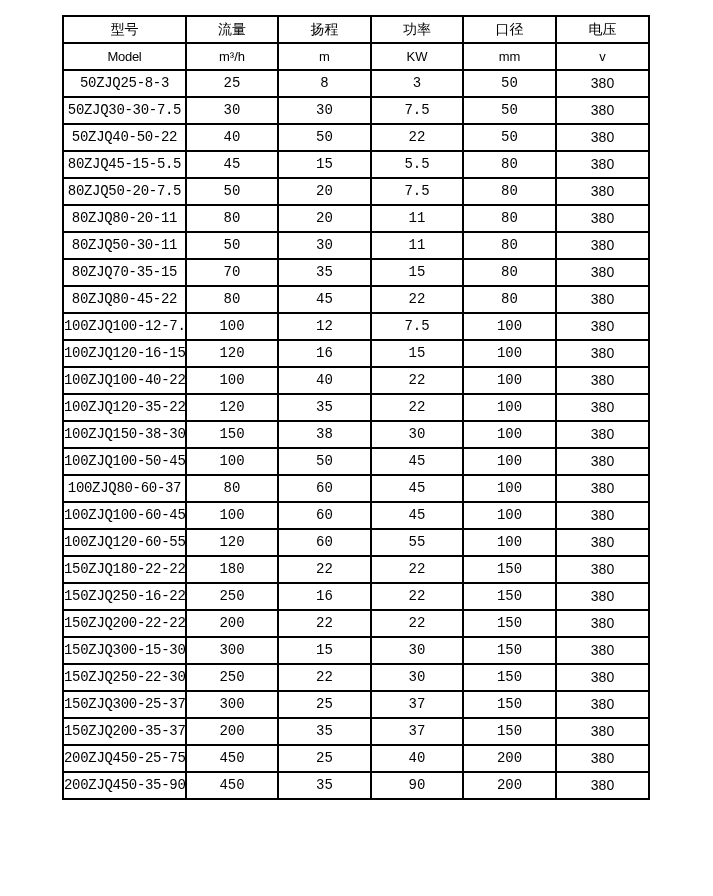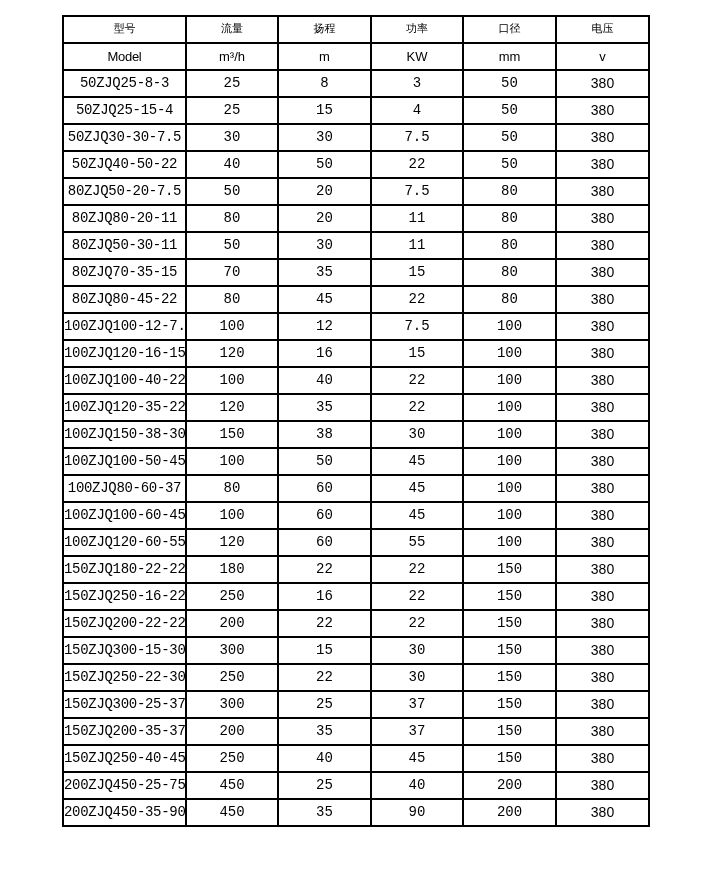--- a/index.html
+++ b/index.html
@@ -37,22 +37,22 @@
   
   col.c-model    { width: 123px; }
   col.c-flow     { width: 92px;  }
   col.c-head     { width: 93px;  }
   col.c-power    { width: 92px;  }
   col.c-diameter { width: 93px;  }
   col.c-voltage  { width: 93px;  }
 
   
   tr.header-cn td {
-    font-family: Liberation Mono, monospace;
-    font-size: 11px;
+    font-family: Liberation Sans, sans-serif;
+    font-size: 14px;
   }
   
   tr.header-units td {
     font-family: Liberation Sans, sans-serif;
     font-size: 13px;
   }
   tr.header-units td.cell-voltage {
     font-family: "Liberation Sans", sans-serif;
     font-size: 13px;
   }
@@ -99,44 +99,44 @@
         </tr>
         <tr>
           <td class="cell-model">50ZJQ25-8-3</td>
           <td class="cell-flow">25</td>
           <td class="cell-head">8</td>
           <td class="cell-power">3</td>
           <td class="cell-diameter">50</td>
           <td class="cell-voltage">380</td>
         </tr>
         <tr>
-          <td class="cell-model">50ZJQ25-15-4</td>
-          <td class="cell-flow">25</td>
-          <td class="cell-head">15</td>
-          <td class="cell-power">4</td>
-          <td class="cell-diameter">50</td>
-          <td class="cell-voltage">380</td>
-        </tr>
-        <tr>
           <td class="cell-model">50ZJQ30-30-7.5</td>
           <td class="cell-flow">30</td>
           <td class="cell-head">30</td>
           <td class="cell-power">7.5</td>
           <td class="cell-diameter">50</td>
           <td class="cell-voltage">380</td>
         </tr>
         <tr>
           <td class="cell-model">50ZJQ40-50-22</td>
           <td class="cell-flow">40</td>
           <td class="cell-head">50</td>
           <td class="cell-power">22</td>
           <td class="cell-diameter">50</td>
           <td class="cell-voltage">380</td>
         </tr>
         <tr>
+          <td class="cell-model">80ZJQ45-15-5.5</td>
+          <td class="cell-flow">45</td>
+          <td class="cell-head">15</td>
+          <td class="cell-power">5.5</td>
+          <td class="cell-diameter">80</td>
+          <td class="cell-voltage">380</td>
+        </tr>
+        <tr>
           <td class="cell-model">80ZJQ50-20-7.5</td>
           <td class="cell-flow">50</td>
           <td class="cell-head">20</td>
           <td class="cell-power">7.5</td>
           <td class="cell-diameter">80</td>
           <td class="cell-voltage">380</td>
         </tr>
         <tr>
           <td class="cell-model">80ZJQ80-20-11</td>
           <td class="cell-flow">80</td>
@@ -287,28 +287,20 @@
           <td class="cell-head">25</td>
           <td class="cell-power">37</td>
           <td class="cell-diameter">150</td>
           <td class="cell-voltage">380</td>
         </tr>
         <tr>
           <td class="cell-model">150ZJQ200-35-37</td>
           <td class="cell-flow">200</td>
           <td class="cell-head">35</td>
           <td class="cell-power">37</td>
-          <td class="cell-diameter">150</td>
-          <td class="cell-voltage">380</td>
-        </tr>
-        <tr>
-          <td class="cell-model">150ZJQ250-40-45</td>
-          <td class="cell-flow">250</td>
-          <td class="cell-head">40</td>
-          <td class="cell-power">45</td>
           <td class="cell-diameter">150</td>
           <td class="cell-voltage">380</td>
         </tr>
         <tr>
           <td class="cell-model">200ZJQ450-25-75</td>
           <td class="cell-flow">450</td>
           <td class="cell-head">25</td>
           <td class="cell-power">40</td>
           <td class="cell-diameter">200</td>
           <td class="cell-voltage">380</td>

